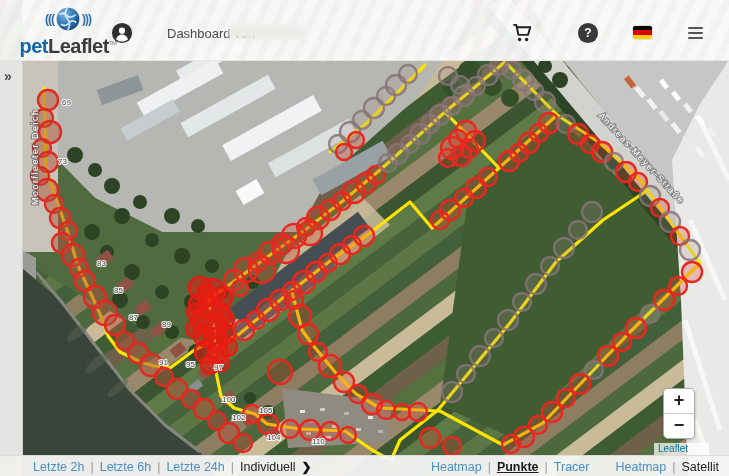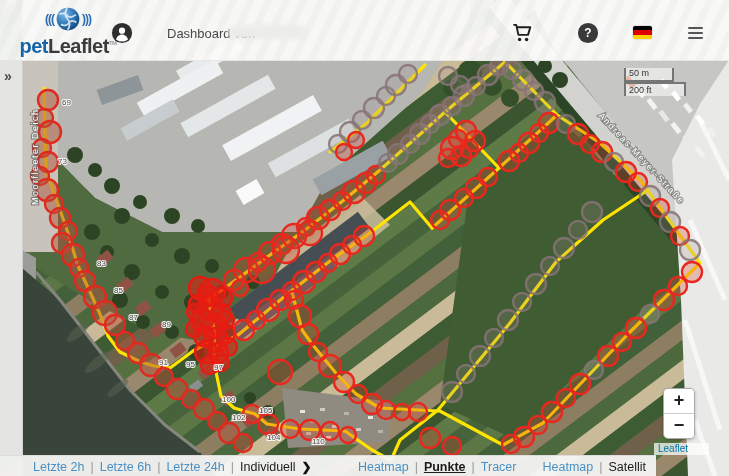--- a/index.html
+++ b/index.html
@@ -43,21 +43,21 @@
   .scale .metric{width:40px;border:2px solid #757575;border-top:none;background:rgba(255,255,255,0.55);padding:0 3px 1px 3px;}
   .scale .imperial{width:52px;border:2px solid #757575;border-bottom:none;background:rgba(255,255,255,0.55);padding:1px 3px 0 3px;}
   .zoomctl{position:absolute;left:663px;top:388px;width:30px;z-index:6;border:1px solid #aaa;
     border-radius:5px;overflow:hidden;box-shadow:0 1px 3px rgba(0,0,0,0.25);}
   .zoomctl div{width:30px;height:24px;background:#fff;color:#222;font-size:18px;font-weight:bold;
     text-align:center;line-height:23px;cursor:pointer;}
   .zoomctl .zin{border-bottom:1px solid #ccc;}
   .attribution{position:absolute;left:654px;top:443px;z-index:6;background:rgba(255,255,255,0.72);
     font-size:10px;color:#0078A8;padding:0 21px 1px 4px;cursor:pointer;}
   
-  .footer{position:absolute;left:0;top:455px;width:656px;height:21px;z-index:10;
+  .footer{position:absolute;left:0;top:455px;width:729px;height:21px;z-index:10;
     background:rgba(245,245,244,0.95);border-top:1px solid #ddd;
     display:flex;align-items:center;justify-content:space-between;font-size:12.5px;}
   .fgroup{display:flex;align-items:center;gap:6px;white-space:nowrap;}
   .fgroup.left{margin-left:33px;} .fgroup.right{margin-right:10px;margin-left:35px;}
   .flink{color:#4a90c4;cursor:pointer;}
   .factive{color:#1c1c1c;cursor:pointer;}
   .funderline{text-decoration:underline;font-weight:bold;}
   .fsep{color:#9a9a9a;}
   .fgap{width:14px;}
   .fchev{color:#111;font-weight:bold;font-size:12px;cursor:pointer;}
@@ -448,24 +448,20 @@
         <text x="312" y="444" class="hnum">110</text>
         <text class="street" transform="translate(38,205) rotate(-90)">Moorfleeter Deich</text>
         <text class="street" transform="translate(598,116) rotate(47)">Andreas-Meyer-Straße</text>
       </g>
   </svg>
 
   <div class="drawer">
     <div class="drawer-expand">»</div>
   </div>
 
-  <div class="scale">
-    <div class="metric">50 m</div>
-    <div class="imperial">200 ft</div>
-  </div>
   <div class="zoomctl">
     <div class="zin">+</div>
     <div class="zout">−</div>
   </div>
   <div class="attribution">Leaflet</div>
 
   <div class="header">
     <div class="ghost"></div>
     <div class="logo">
       <div class="logo-top">

